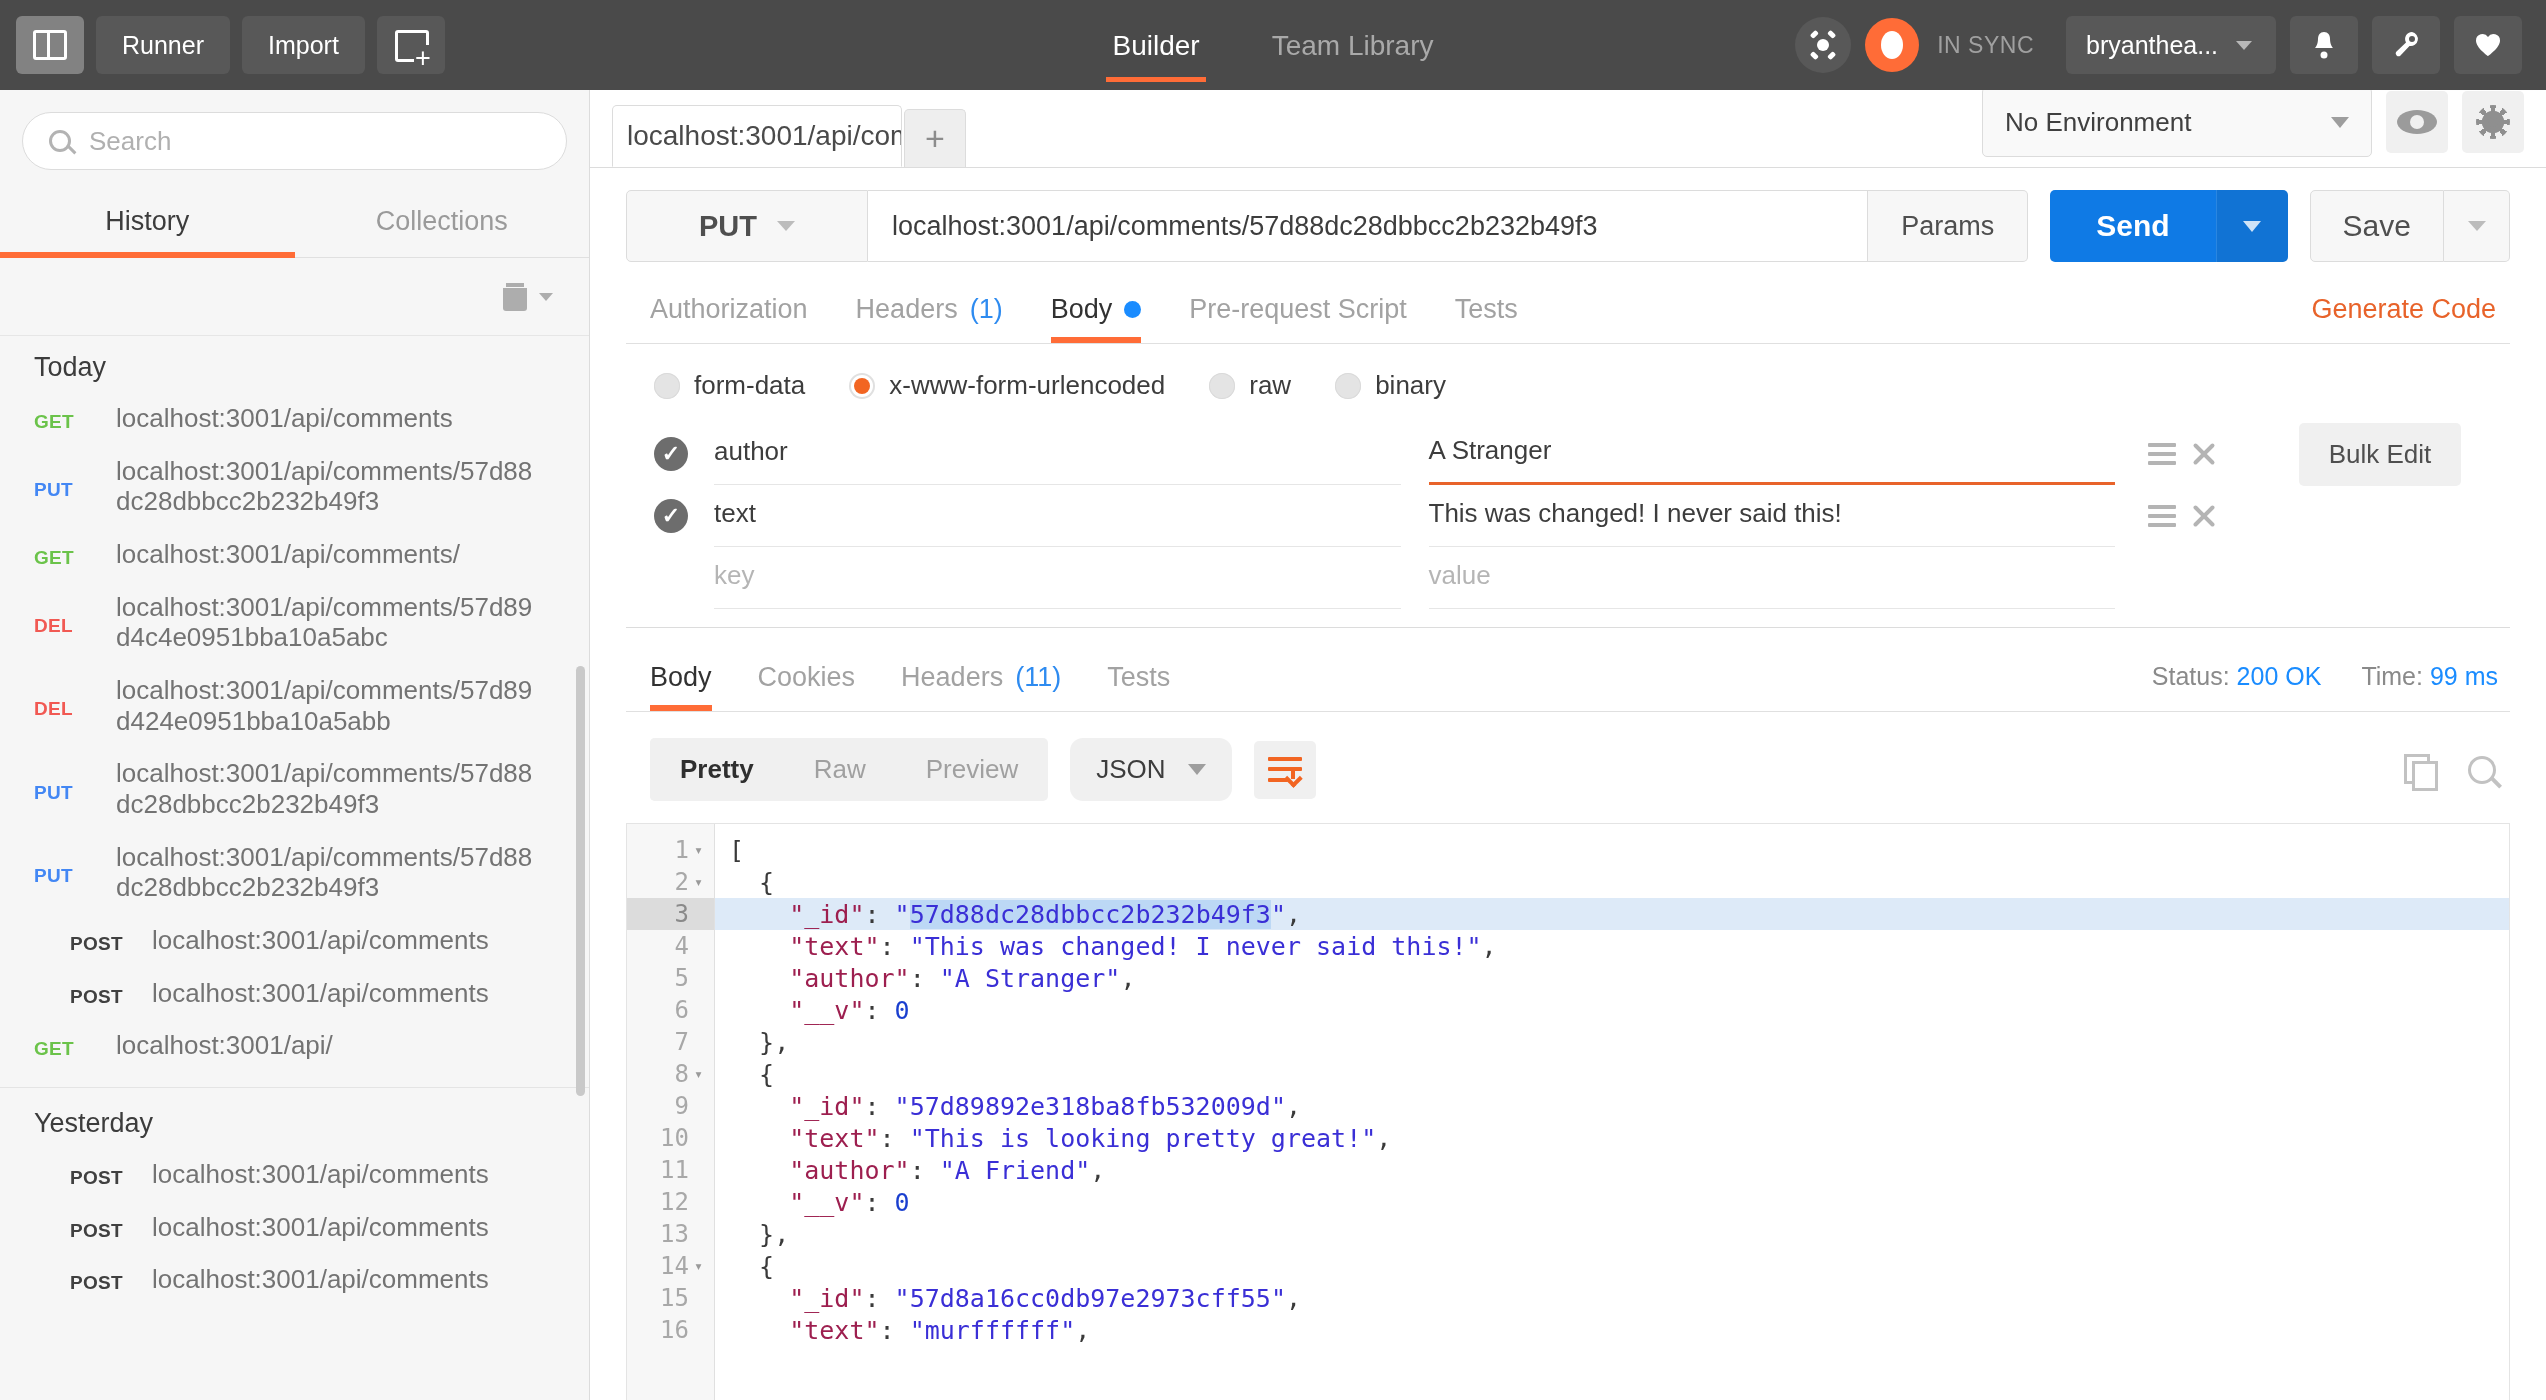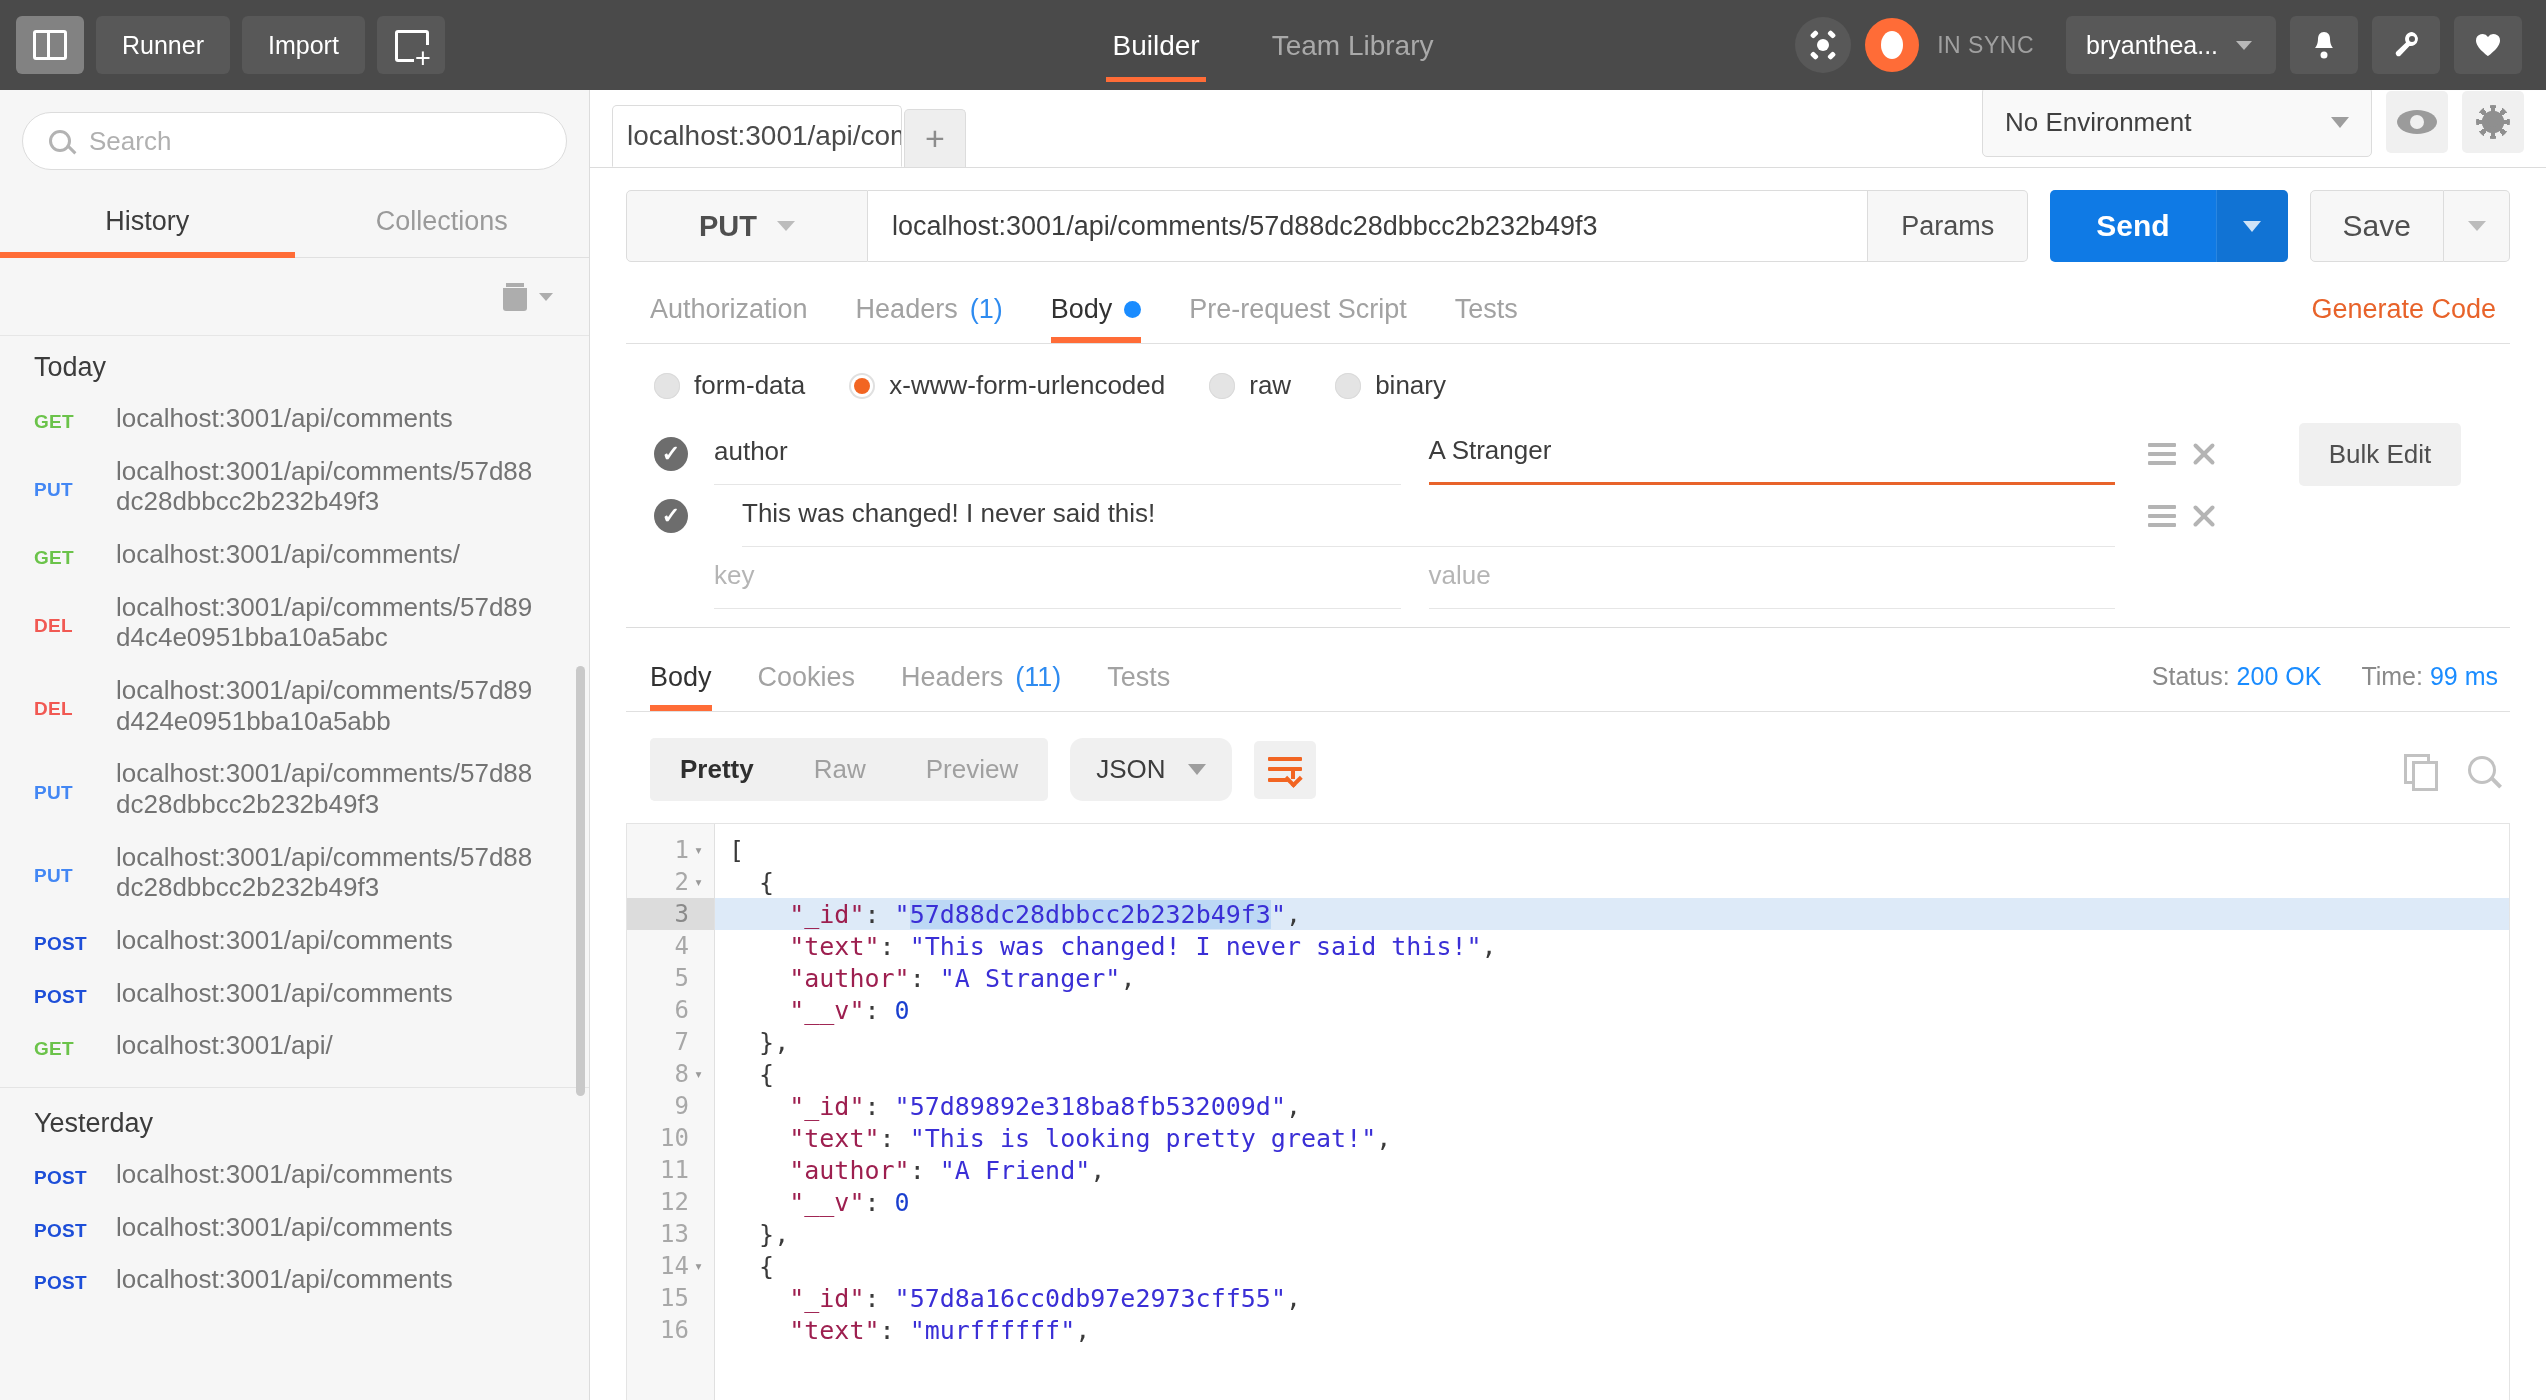--- a/index.html
+++ b/index.html
@@ -107,21 +107,21 @@
   .hist-item {
     display: flex; gap: 18px; padding: 10px 34px 12px 34px; cursor: pointer; align-items: center;
   }
   .meth {
     font-size: 19px; font-weight: bold; flex: 0 0 64px; padding-top: 7px;
     letter-spacing: .3px;
   }
   .meth.GET { color: #6bc34a; }
   .meth.PUT { color: #4387f4; }
   .meth.DEL { color: #f15953; }
-  .meth.POST { color: #1d4ed8; }
+  .meth.POST { color: #404040; margin-left: 36px; }
   .hist-url { font-size: 26px; color: #737373; line-height: 1.18; word-break: break-all; max-width: 420px; }
   .hist-sep { height: 1px; background: #e4e4e4; margin: 14px 0 4px; }
   .sb-scrollbar {
     position: absolute; right: 4px; top: 330px; width: 9px; height: 430px;
     background: #c9c9c9; border-radius: 5px; cursor: pointer;
   }
 
   
   .content { flex: 1; display: flex; flex-direction: column; min-width: 0; background: #fff; }
 
@@ -566,20 +566,21 @@
                 <span></span>
               </span>
               <span class="x-ico"></span>
             </div>
             <div class="bulk-wrap">
               <div class="bulk-btn">Bulk Edit</div>
             </div>
           </div>
           <div class="kv-row">
             <span class="kv-chk"></span>
+            <div class="kv-cell">text</div>
             <div class="kv-gap"></div>
             <div class="kv-cell">This was changed! I never said this!</div>
             <div class="kv-acts">
               <span class="hamb-ico">
                 <span></span>
                 <span></span>
                 <span></span>
               </span>
               <span class="x-ico"></span>
             </div>

